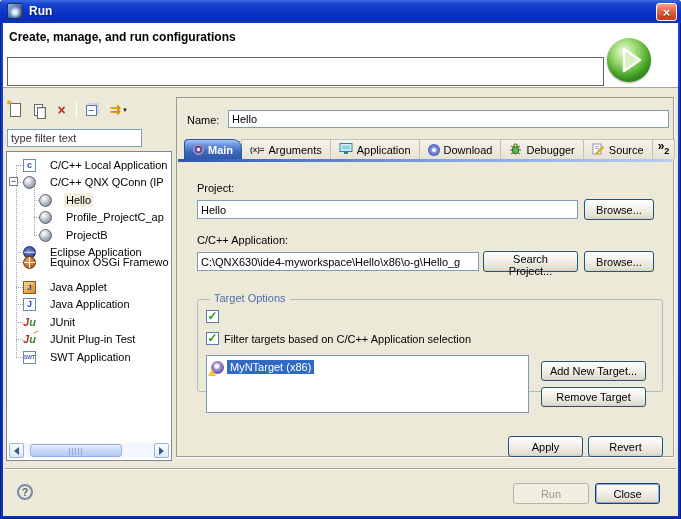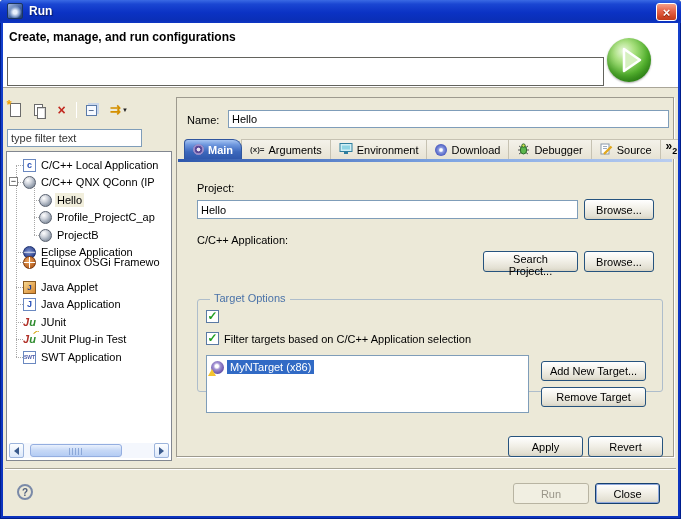--- a/index.html
+++ b/index.html
@@ -39,21 +39,21 @@
   .filter-arrows{color:#D49000;font-weight:bold;font-size:13px;line-height:12px;}
   .caret{font-size:6px;color:#222;margin-left:1px;}
   
   .filter-input{position:absolute;left:4px;top:106px;width:135px;height:18px;border:1px solid #7F9DB9;background:#fff;
                 font-family:"Liberation Sans",sans-serif;font-size:11px;padding:1px 3px;}
   .filter-input::placeholder{color:#333;opacity:1;}
   
   .tree{position:absolute;left:3px;top:128px;width:166px;height:310px;background:#fff;border:1px solid #828790;overflow:hidden;}
   .guide{position:absolute;width:0;border-left:1px dotted #A8A8A8;}
   .trow{position:absolute;left:0;right:2px;height:16px;display:flex;align-items:center;white-space:nowrap;overflow:hidden;}
-  .trow .tlabel{margin-left:3px;padding:1px 2px;}
+  .trow .tlabel{margin-left:12px;padding:1px 2px;}
   .trow.sel .tlabel{background:#F1EEDC;}
   .lvl0{padding-left:16px;} .lvl1{padding-left:32px;}
   .lvl0::before{content:"";position:absolute;left:9px;top:8px;width:7px;border-top:1px dotted #A8A8A8;}
   .lvl1::before{content:"";position:absolute;left:27px;top:8px;width:5px;border-top:1px dotted #A8A8A8;}
   .expander{position:absolute;left:2px;top:25px;width:9px;height:9px;border:1px solid #808080;background:#fff;z-index:3;
             display:flex;align-items:center;justify-content:center;font-size:9px;line-height:7px;color:#000;}
   
   .tic{flex:0 0 13px;width:13px;height:13px;position:relative;display:flex;align-items:center;justify-content:center;}
   .ic-capp,.ic-japp2,.ic-swt{background:#fff;border:1px solid #6A88C0;font-weight:bold;color:#2A52B8;}
   .ic-capp{font-size:9px;} .ic-japp2{font-size:9px;} .ic-swt{font-size:5px;color:#4A5AA8;letter-spacing:0;}
@@ -255,21 +255,21 @@
         <div class="tab">
           <span class="ic-args">(x)=</span>
           <span>Arguments</span>
         </div>
         <div class="tab">
           <span><svg width="14" height="12">
                 <rect x="1" y="0.5" width="12" height="8" fill="#CFEFF5" stroke="#2E7E9E"></rect>
                 <rect x="3" y="2.5" width="8" height="4" fill="#8ED4E4"></rect>
                 <rect x="5" y="9" width="4" height="2" fill="#2E7E9E"></rect>
               </svg></span>
-          <span>Environment</span>
+          <span>Application</span>
         </div>
         <div class="tab">
           <span class="ic-cd"></span>
           <span>Download</span>
         </div>
         <div class="tab">
           <span><svg width="13" height="12">
                 <line x1="2" y1="3" x2="5" y2="5" stroke="#555"></line>
                 <line x1="1" y1="7" x2="4" y2="7" stroke="#555"></line>
                 <line x1="2" y1="11" x2="5" y2="9" stroke="#555"></line>
@@ -295,20 +295,21 @@
           <span class="cnt">2</span>
         </div>
       </div>
       <div class="tabs-underline"></div>
 
       <span class="lbl" style="left:20px;top:84px;">Project:</span>
       <input class="txt" style="left: 20px; top: 102px; width: 381px;" value="Hello">
       <button class="xpbtn" style="left:407px;top:101px;width:70px;">Browse...</button>
 
       <span class="lbl" style="left:20px;top:136px;">C/C++ Application:</span>
+      <input class="txt" style="left: 20px; top: 154px; width: 282px;" value="C:\QNX630\ide4-myworkspace\Hello\x86\o-g\Hello_g">
       <button class="xpbtn" style="left:306px;top:153px;width:95px;">Search Project...</button>
       <button class="xpbtn" style="left:407px;top:153px;width:70px;">Browse...</button>
 
       <div class="group">
         <span class="group-title">Target Options</span>
         <div class="checkrow" style="top:10px;">
           <span class="cbox">
               <span class="mark">✓</span>
             </span>
         </div>

